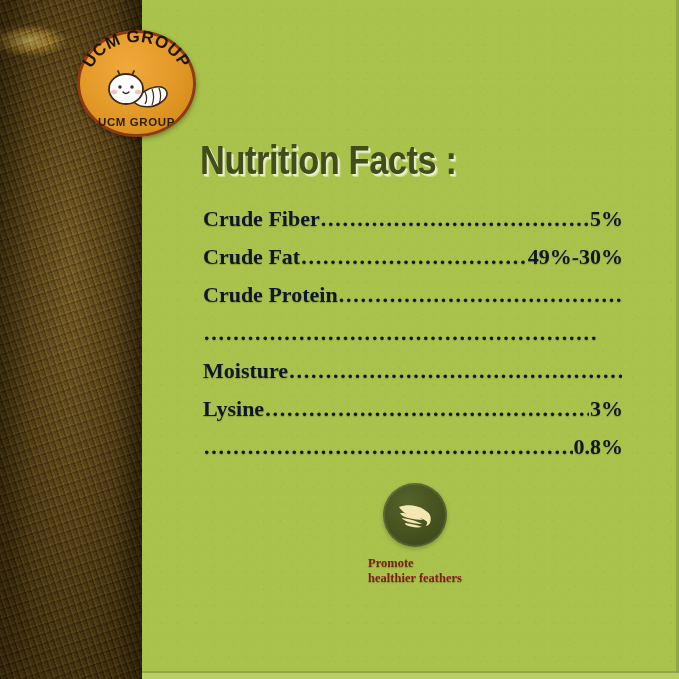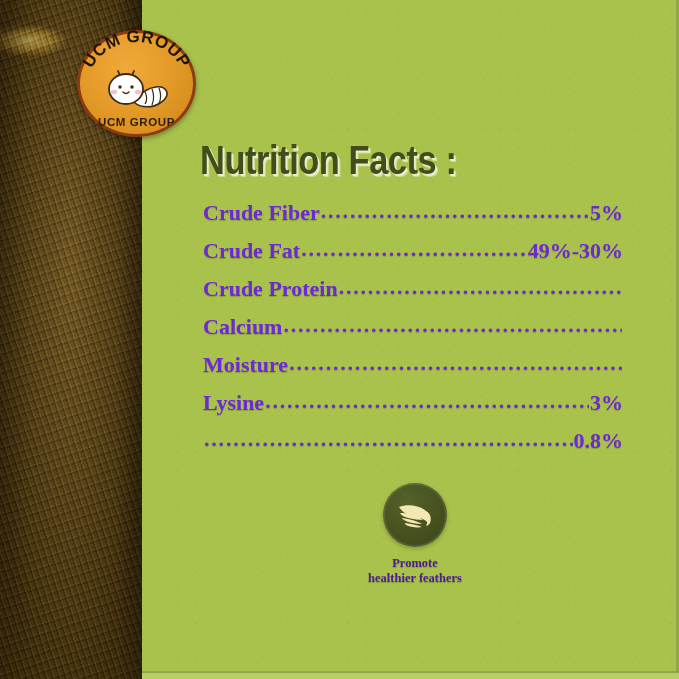--- a/index.html
+++ b/index.html
@@ -98,23 +98,23 @@
     font-weight:bold;font-size:40px;line-height:1;
     color:#414d1c;
     transform:scaleX(.86);transform-origin:left top;
     letter-spacing:-0.5px;
     text-shadow:2px 2px 0 #e9eec6, 3px 3px 0 rgba(233,238,198,.55);
   }
 
   
   #facts{position:absolute;left:203px;top:200px;width:420px;}
   .fact{
-    display:flex;align-items:flex-start;
+    display:flex;align-items:center;
     height:38px;
-    color:#6d28d9;
+    color:#0f172a;
     font-family:"Liberation Serif",serif;font-weight:bold;font-size:22px;
     text-shadow:0 1px 1px rgba(80,95,30,.35);
     white-space:nowrap;
   }
   .fact .lbl{flex:0 0 auto;}
   .fact .dots{
     flex:1 1 auto;overflow:hidden;margin:0 1px;
     letter-spacing:1.8px;font-size:22px;line-height:1;
   }
   .fact .val{flex:0 0 auto;}
@@ -122,21 +122,21 @@
   
   #benefits{position:absolute;left:196px;top:483px;width:438px;display:flex;}
   .benefit{flex:1 1 0;display:flex;flex-direction:column;align-items:center;}
   .benefit .circ{
     width:64px;height:64px;border-radius:50%;
     background:radial-gradient(circle at 38% 30%, #55622a 0%, #46511f 55%, #3a4419 100%);
     box-shadow:inset 0 0 0 2px rgba(255,255,255,.10), 0 2px 4px rgba(0,0,0,.22);
     display:flex;align-items:center;justify-content:center;
   }
   .benefit .cap{
-    margin-top:9px;text-align:center;color:#4c1d95;
+    margin-top:9px;color:#7f1d1d;
     font-family:"Liberation Serif",serif;font-weight:bold;font-size:12.5px;
     line-height:1.22;text-shadow:0 1px 1px rgba(80,95,30,.4);
   }
 </style>
 </head>
 <body>
 
 <div id="poster">
 
   <div class="noise"></div>
@@ -188,21 +188,20 @@
     <div class="fact">
       <span class="lbl">Crude Fat</span>
       <span class="dots">......................................................</span>
       <span class="val">49%-30%</span>
     </div>
     <div class="fact">
       <span class="lbl">Crude Protein</span>
       <span class="dots">......................................................</span>
     </div>
     <div class="fact">
-      <span class="lbl">Calcium</span>
       <span class="dots">......................................................</span>
     </div>
     <div class="fact">
       <span class="lbl">Moisture</span>
       <span class="dots">......................................................</span>
     </div>
     <div class="fact">
       <span class="lbl">Lysine</span>
       <span class="dots">......................................................</span>
       <span class="val">3%</span>

